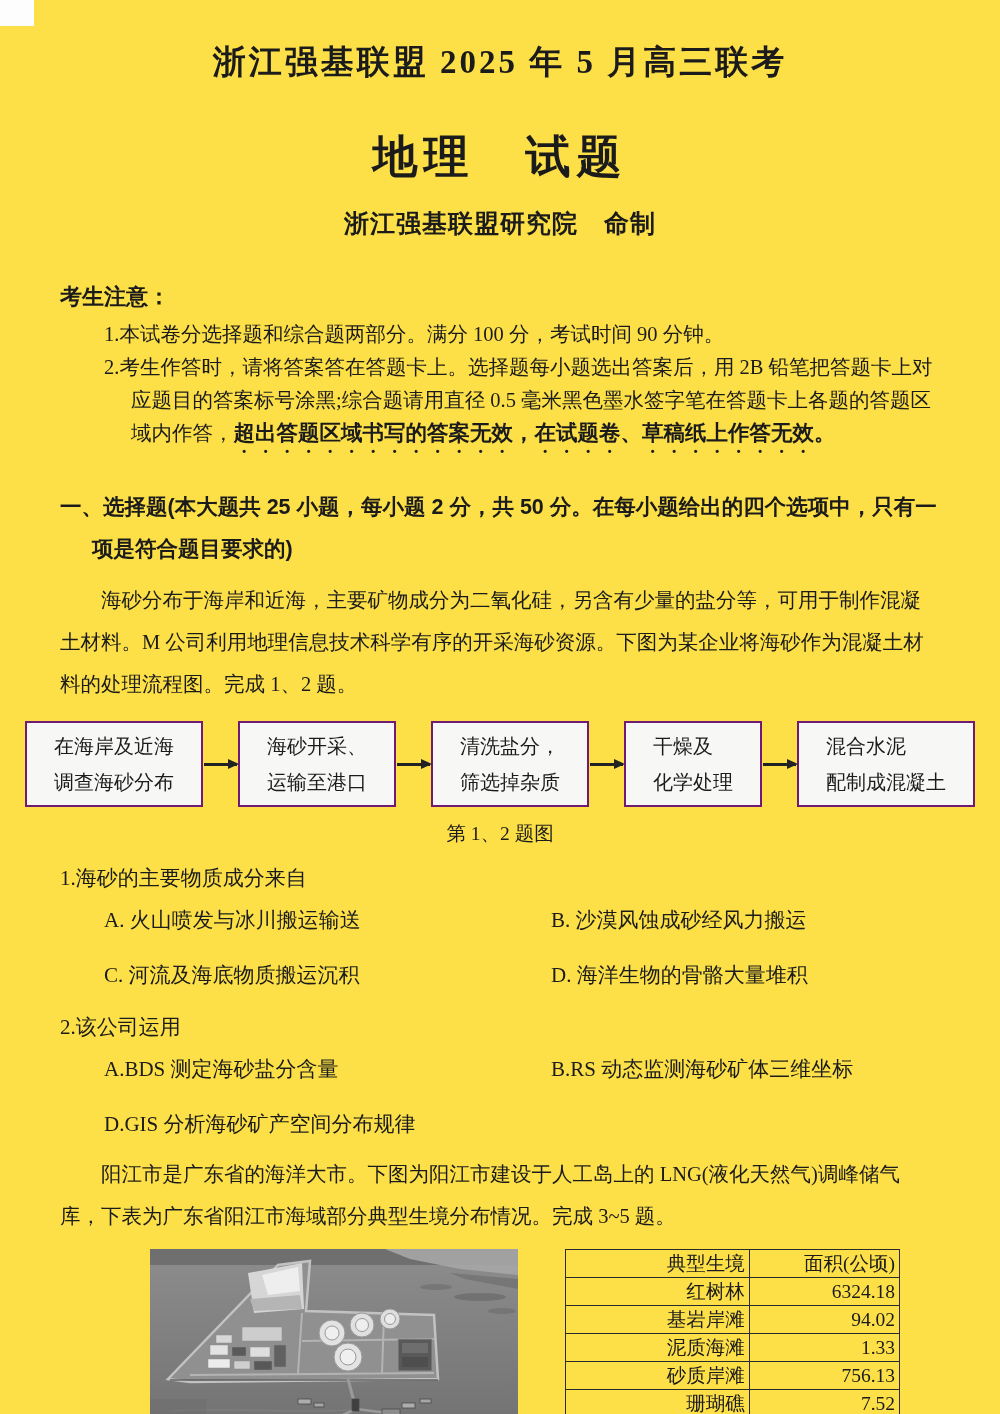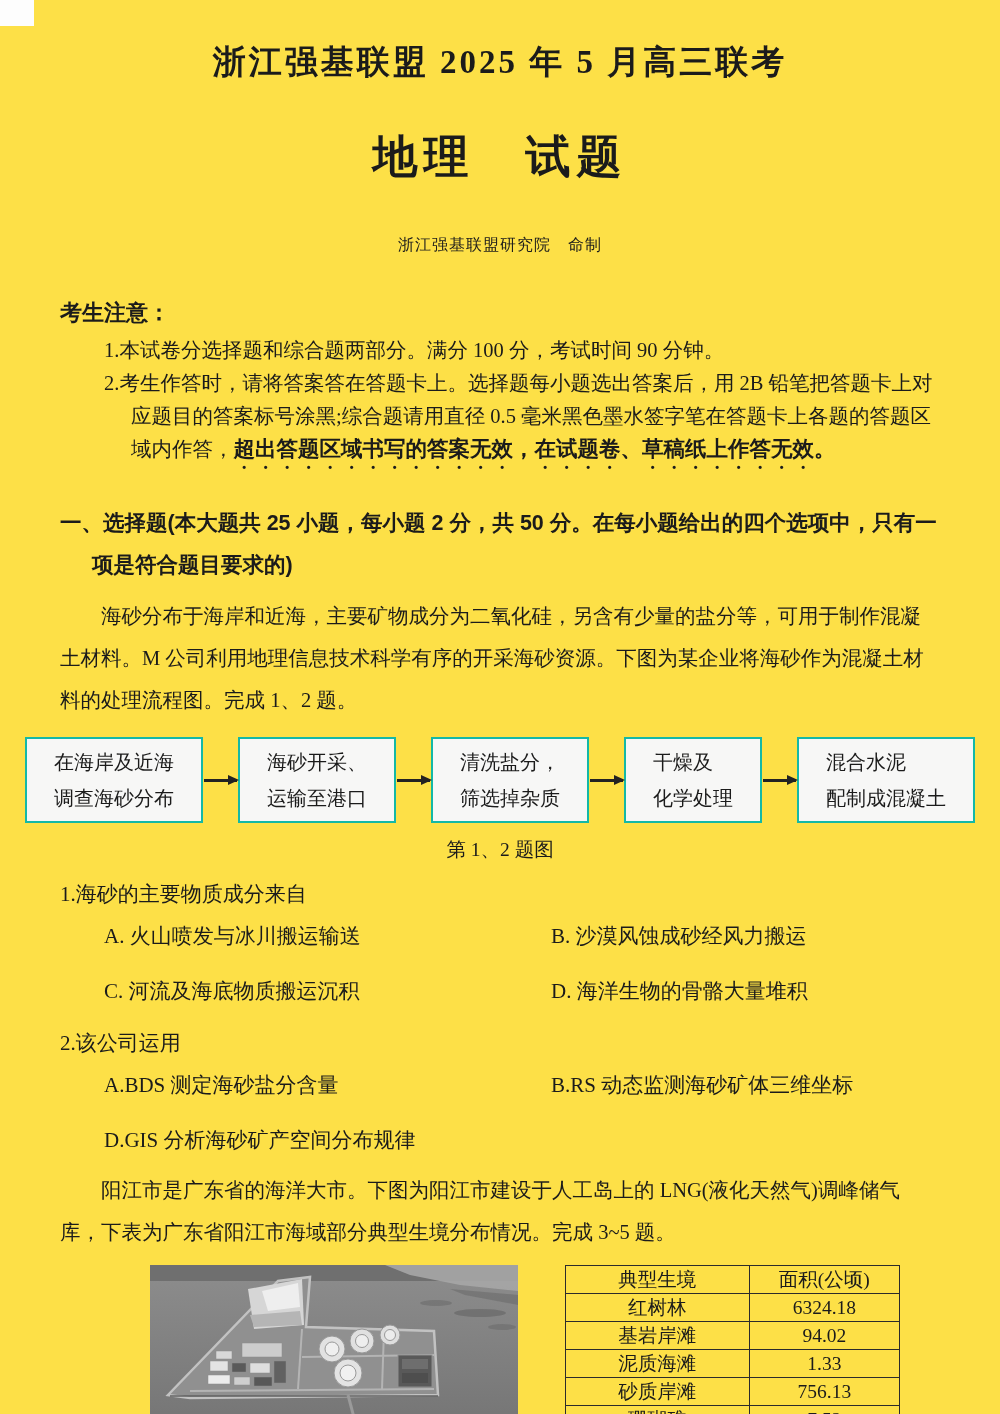--- a/index.html
+++ b/index.html
@@ -16,21 +16,21 @@
   .inner { padding:20px 60px 0 60px; }
 
   .main-title {
     margin:20px 0 0; text-align:center;
     font-size:33px; font-weight:700; letter-spacing:3px;
   }
   .subject-title {
     margin:42px 0 0; text-align:center;
     font-size:45px; font-weight:700; letter-spacing:6px;
   }
-  .issuer { margin-top:48px; text-align:center; font-size:16px; font-weight:400; letter-spacing:1px; }
+  .issuer { margin-top:20px; text-align:center; font-size:25px; font-weight:700; letter-spacing:1px; }
 
   .notice { margin-top:42px; }
   .notice-heading {
     font-family:"Liberation Sans","DejaVu Sans",sans-serif;
     font-size:22px; font-weight:700;
   }
   .notice-list { margin:6px 0 0 44px; }
   .notice-item {
     font-size:20.5px; line-height:1.6;
     padding-left:27px; text-indent:-27px; margin:0;
@@ -47,21 +47,21 @@
   .sec-heading {
     margin-top:30px;
     font-family:"Liberation Sans","DejaVu Sans",sans-serif;
     font-size:21.5px; font-weight:700; line-height:1.95;
     padding-left:32px; text-indent:-32px;
   }
   .para { font-size:20.5px; line-height:2.05; text-indent:2em; margin:8px 0 0; }
 
   .flowchart { display:flex; align-items:center; justify-content:center; margin-top:16px; }
   .fc-box {
-    border:2px solid #14b8a6; background:#f7f7f6;
+    border:2px solid #701a75; background:#f7f7f6;
     padding:5px 27px; font-size:20px; line-height:1.8; white-space:nowrap;
   }
   .fc-arrow { width:33px; height:2.5px; background:#222; position:relative; flex:none; margin:0 1px; }
   .fc-arrow::after {
     content:""; position:absolute; right:-2px; top:50%; transform:translateY(-50%);
     width:0; height:0;
     border-left:11px solid #222; border-top:5.5px solid transparent; border-bottom:5.5px solid transparent;
   }
   .fig-caption { text-align:center; font-size:19.5px; margin-top:13px; }
 
@@ -73,21 +73,21 @@
   }
 
   .figures { display:flex; align-items:flex-start; margin-top:12px; }
   .photo-wrap { width:368px; height:198px; margin-left:90px; flex:none; }
   .photo-wrap svg { display:block; width:100%; height:100%; }
   .data-table {
     margin-left:47px; width:335px;
     border-collapse:collapse; font-size:19.5px;
   }
   .data-table th, .data-table td {
-    border:1.8px solid #2b2b2b; text-align:center;
+    border:1.8px solid #2b2b2b; text-align:right;
     height:27px; font-weight:normal; padding:0 4px;
   }
   .col-habitat { width:55%; }
   .col-area { width:45%; }
 </style>
 </head>
 <body>
 
 <div class="page">
   <div class="scan-artifact"></div>

